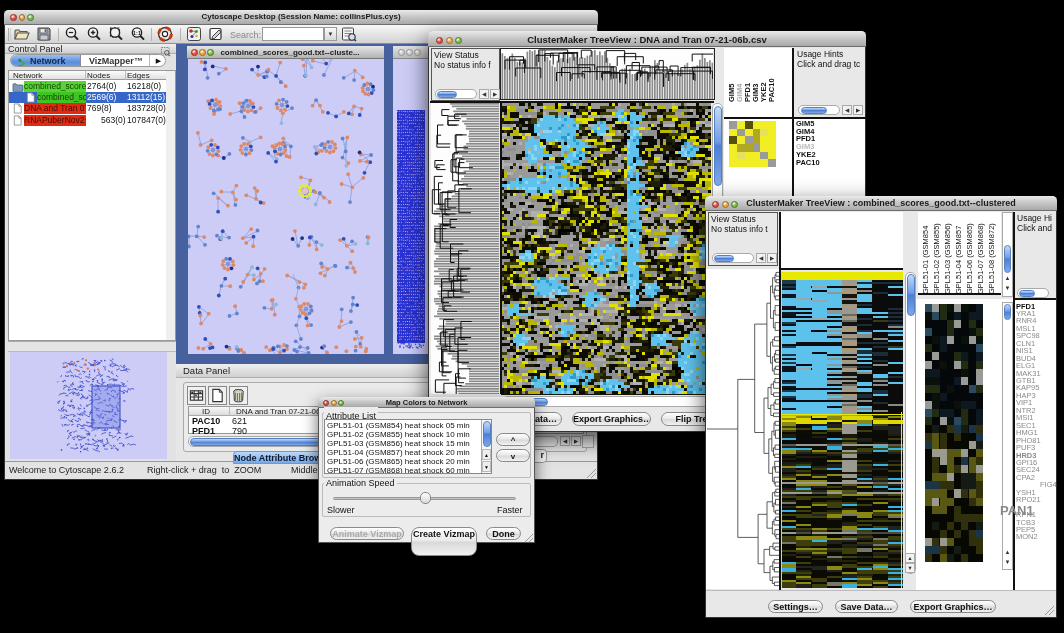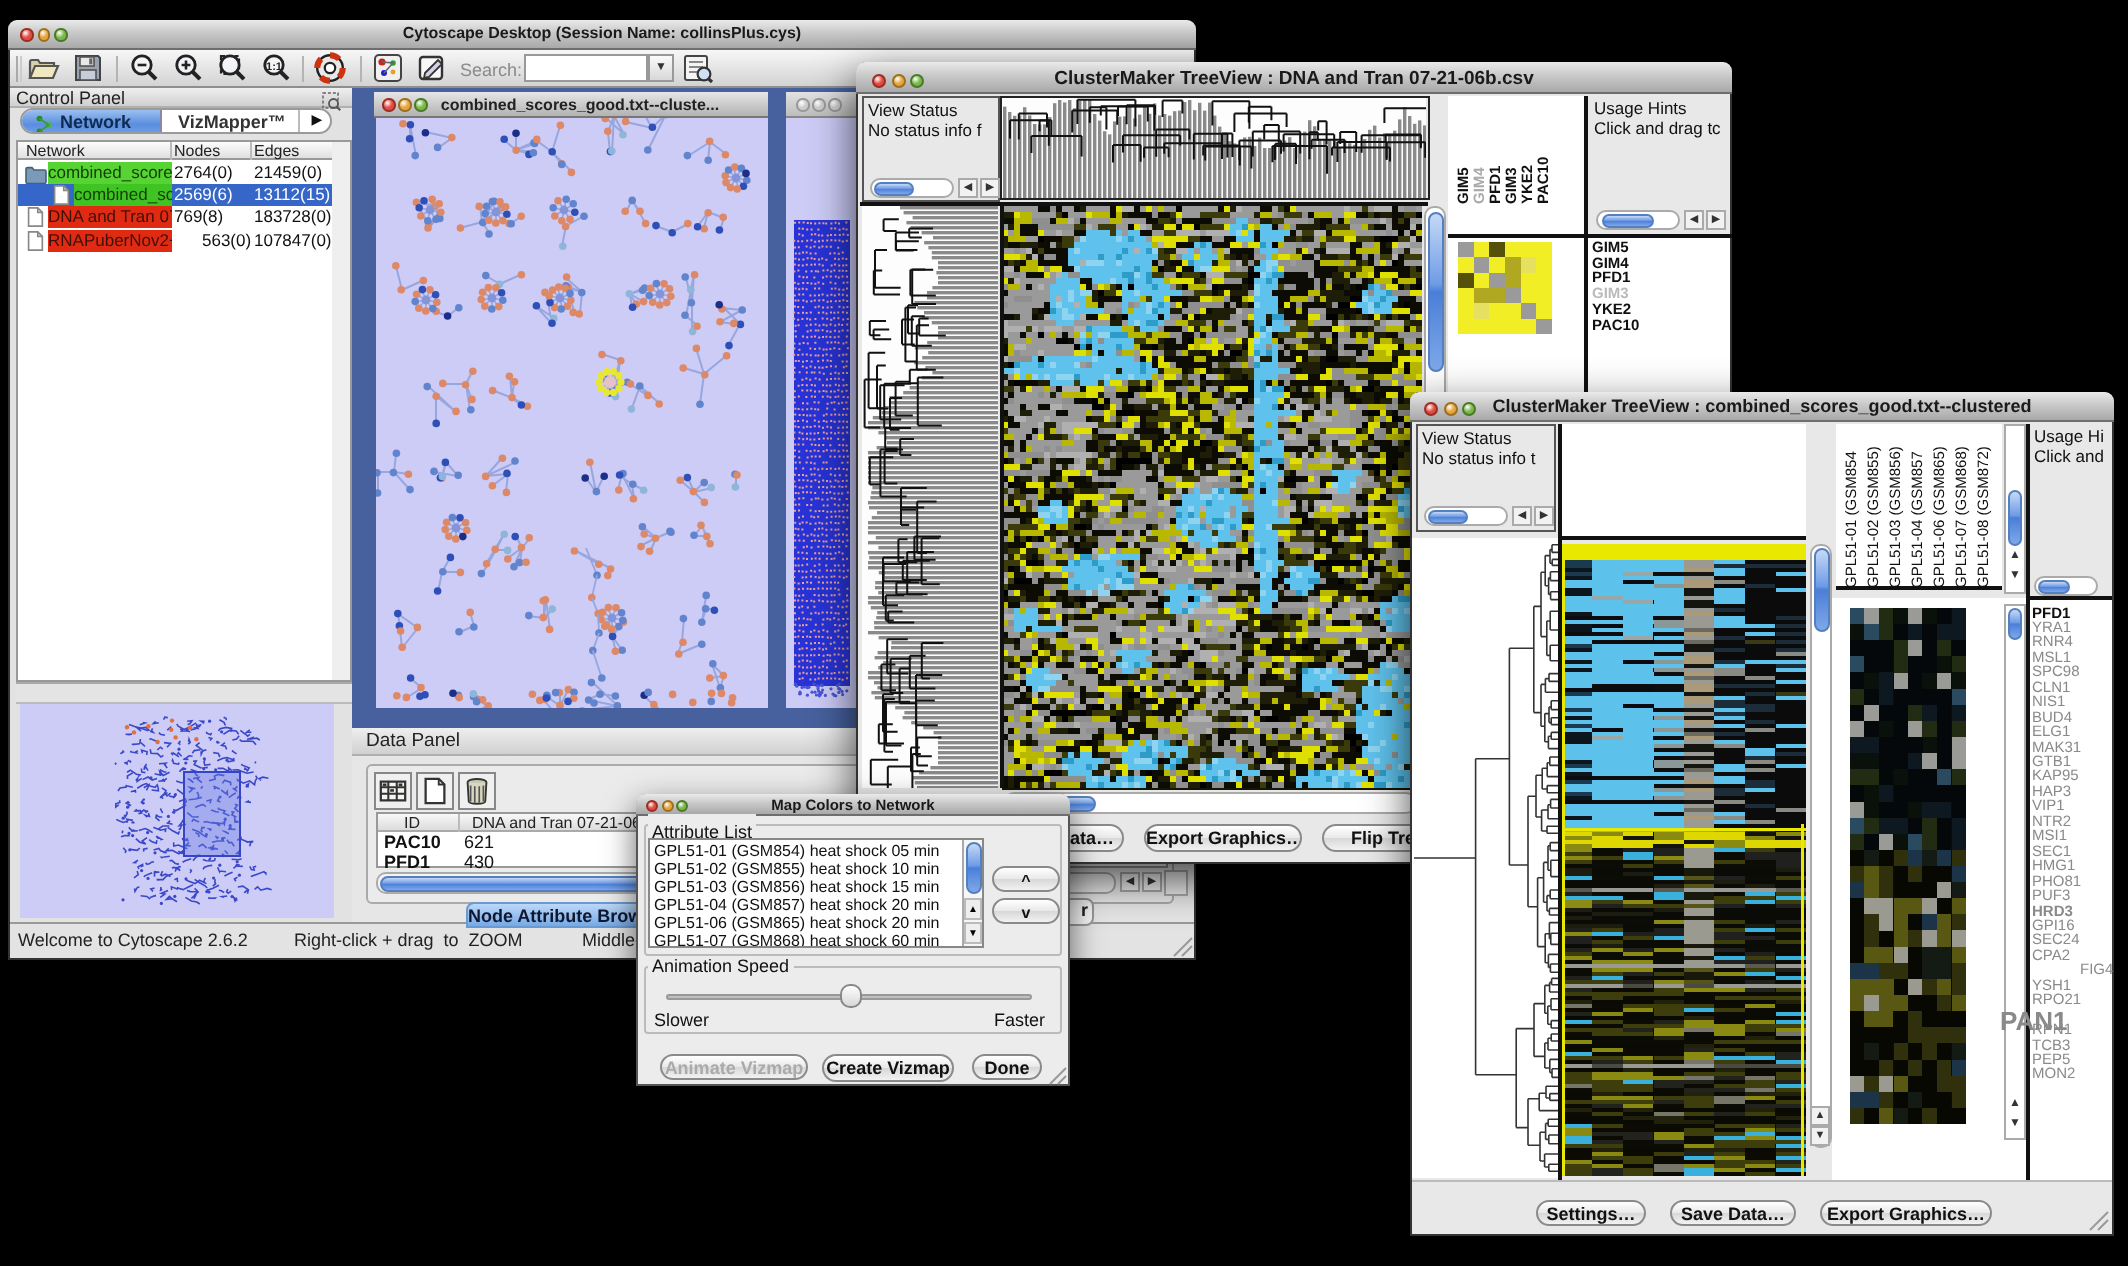--- a/index.html
+++ b/index.html
@@ -103,21 +103,21 @@
     <span style="position:absolute;left:118px">Edges</span>
     <span style="position:absolute;left:76px;top:0;width:1px;height:9px;background:#bbb"></span>
     <span style="position:absolute;left:116px;top:0;width:1px;height:9px;background:#bbb"></span>
   </div>
 <div class="f" style="left:9px;top:81px;width:157px;height:11.2px;font-size:8.5px;line-height:11px;z-index:11">
     <span style="position:absolute;left:3px;top:0"><svg viewBox="0 0 12 12" width="12" height="12">
         <path d="M1 10V3.5Q1 2.8 1.7 2.8H4l1 1.2h5.3Q11 4 11 4.7V10q0 .8-.8.8H1.8Q1 10.8 1 10Z" fill="#7a9ab8" stroke="#44607a" stroke-width="0.8"></path>
       </svg></span>
     <span style="position:absolute;left:15px;top:0;width:62px;height:11px;background:#56d434;color:#143e06;white-space:nowrap;overflow:hidden">combined_scores_</span>
     <span style="position:absolute;left:78px;color:#111">2764(0)</span>
-    <span style="position:absolute;left:118px;color:#111">21459(0)</span>
+    <span style="position:absolute;left:118px;color:#111">16218(0)</span>
   </div>
 <div class="f" style="left:9px;top:92.2px;width:157px;height:11.2px;background:#3566c8;font-size:8.5px;line-height:11px;z-index:11">
     <span style="position:absolute;left:16px;top:0"><svg viewBox="0 0 12 12" width="11" height="11">
         <path d="M2.5 1h5L10 3.5V11h-7.5z" fill="#fff" stroke="#888" stroke-width="0.9"></path>
         <path d="M7.5 1V3.5H10" fill="none" stroke="#888" stroke-width="0.9"></path>
       </svg></span>
     <span style="position:absolute;left:28px;top:0;width:49px;height:11px;background:#3fc424;color:#143e06;white-space:nowrap;overflow:hidden">combined_sco</span>
     <span style="position:absolute;left:78px;color:#fff">2569(6)</span>
     <span style="position:absolute;left:118px;color:#fff">13112(15)</span>
   </div>
@@ -1038,21 +1038,21 @@
     <span style="position:absolute;left:13px">ID</span>
     <span style="position:absolute;left:47px">DNA and Tran 07-21-06…</span>
     <span style="position:absolute;left:40px;width:1px;height:9px;background:#bbb"></span>
   </div>
 <div class="f" style="left:189px;top:416px;font-size:9px;font-weight:bold;color:#111;z-index:11">
     <span style="position:absolute;left:3px;white-space:nowrap">PAC10</span>
     <span style="position:absolute;left:43px;font-weight:normal">621</span>
   </div>
 <div class="f" style="left:189px;top:425.5px;font-size:9px;font-weight:bold;color:#111;z-index:11">
     <span style="position:absolute;left:3px;white-space:nowrap">PFD1</span>
-    <span style="position:absolute;left:43px;font-weight:normal">430</span>
+    <span style="position:absolute;left:43px;font-weight:normal">790</span>
   </div>
 <div class="f" style="left:188px;top:436px;width:370px;height:11px;background:#f4f4f4;border:1px solid #aaa;border-radius:5px;z-index:11">
     <div class="apill" style="left:1px;top:1px;width:330px;height:8px"></div>
   </div>
 <div class="sarr" style="left:560px;top:436px;z-index:11">◀</div>
 <div class="sarr" style="left:571px;top:436px;z-index:11">▶</div>
 <div class="f" style="left:582px;top:435px;width:12px;height:13px;background:#f0f0f0;border:1px solid #aaa;z-index:11"></div>
 <div class="f" style="left:233px;top:451px;width:90px;height:13px;border-radius:4px 4px 0 0;background:linear-gradient(#bcd8f8,#74aae8);border:1px solid #6a9ad0;font-size:9px;font-weight:bold;color:#101830;text-align:center;line-height:12px;white-space:nowrap;overflow:hidden;z-index:11">Node Attribute Browser</div>
 <div class="f" style="left:531px;top:449px;width:16px;height:14px;border-radius:4px;background:#f8f8f8;border:1px solid #999;font-size:9px;font-weight:bold;color:#222;text-align:right;padding-right:2px;z-index:11">r</div>
 <div class="f" style="left:428px;top:31px;width:438px;height:401px;background:#e8e8e8;border:1px solid #333;border-radius:5px 5px 0 0;box-shadow:0 8px 22px rgba(0,0,0,.7);z-index:20"></div>
@@ -1456,21 +1456,21 @@
   </div>
 <div class="aqbtn" style="left:496px;top:433px;width:34px;height:13px;font-size:8px;line-height:13px;z-index:31">^</div>
 <div class="aqbtn" style="left:496px;top:449px;width:34px;height:13px;font-size:8px;line-height:13px;z-index:31">v</div>
 <div class="f" style="left:322px;top:483px;width:209px;height:34px;border:1px solid #bbb;border-radius:2px;z-index:31"></div>
 <div class="f" style="left:324px;top:478px;background:#ececec;font-size:9px;color:#111;padding:0 2px;z-index:31">Animation Speed</div>
 <div class="f" style="left:333px;top:497px;width:183px;height:3px;background:#c0c0c0;border:1px solid #999;border-radius:2px;z-index:31"></div>
 <div class="f" style="left:420px;top:492px;width:11px;height:12px;background:linear-gradient(#fdfdfd,#d8d8d8);border:1px solid #888;border-radius:5px;z-index:31"></div>
 <div class="f" style="left:327px;top:505px;font-size:9px;color:#111;z-index:31">Slower</div>
 <div class="f" style="left:497px;top:505px;font-size:9px;color:#111;z-index:31">Faster</div>
 <div class="aqbtn" style="left:330px;top:527px;width:74px;height:13px;font-size:9px;line-height:12px;color:#aaa;z-index:31">Animate Vizmap</div>
-<div class="aqbtn" style="left:411px;top:527px;width:66px;height:14px;font-size:9px;line-height:12px;z-index:31">Create Vizmap</div>
+<div class="aqbtn" style="left:411px;top:527px;width:66px;height:29px;font-size:9px;line-height:12px;z-index:31">Create Vizmap</div>
 <div class="aqbtn" style="left:486px;top:527px;width:35px;height:13px;font-size:9px;line-height:12px;z-index:31">Done</div>
 <svg class="f" style="left:524px;top:533px;z-index:31" width="10" height="10">
     <path d="M9 1L1 9M9 5L5 9" stroke="#999" fill="none"></path>
   </svg>
 <div class="f" style="left:705px;top:196px;width:352px;height:422px;background:#e8e8e8;border:1px solid #333;border-radius:5px 5px 0 0;box-shadow:0 8px 22px rgba(0,0,0,.7);z-index:40"></div>
 <div class="tbar" style="left:705px;top:196px;width:352px;height:15px;z-index:41"></div>
 <div class="ttxt" style="left:705px;top:198px;width:352px;font-size:9px;z-index:41">ClusterMaker TreeView : combined_scores_good.txt--clustered</div>
 <span class="f" style="left:712.0px;top:201px;width:7px;height:7px;border-radius:50%;background:radial-gradient(circle at 35% 30%, #fff 0%, #e24b41 50%);border:0.6px solid #9a2e22;z-index:41"></span>
 <span class="f" style="left:721.5px;top:201px;width:7px;height:7px;border-radius:50%;background:radial-gradient(circle at 35% 30%, #fff 0%, #e8a33d 50%);border:0.6px solid #9a7020;z-index:41"></span>
 <span class="f" style="left:731.0px;top:201px;width:7px;height:7px;border-radius:50%;background:radial-gradient(circle at 35% 30%, #fff 0%, #7ab648 50%);border:0.6px solid #4a7a28;z-index:41"></span>

